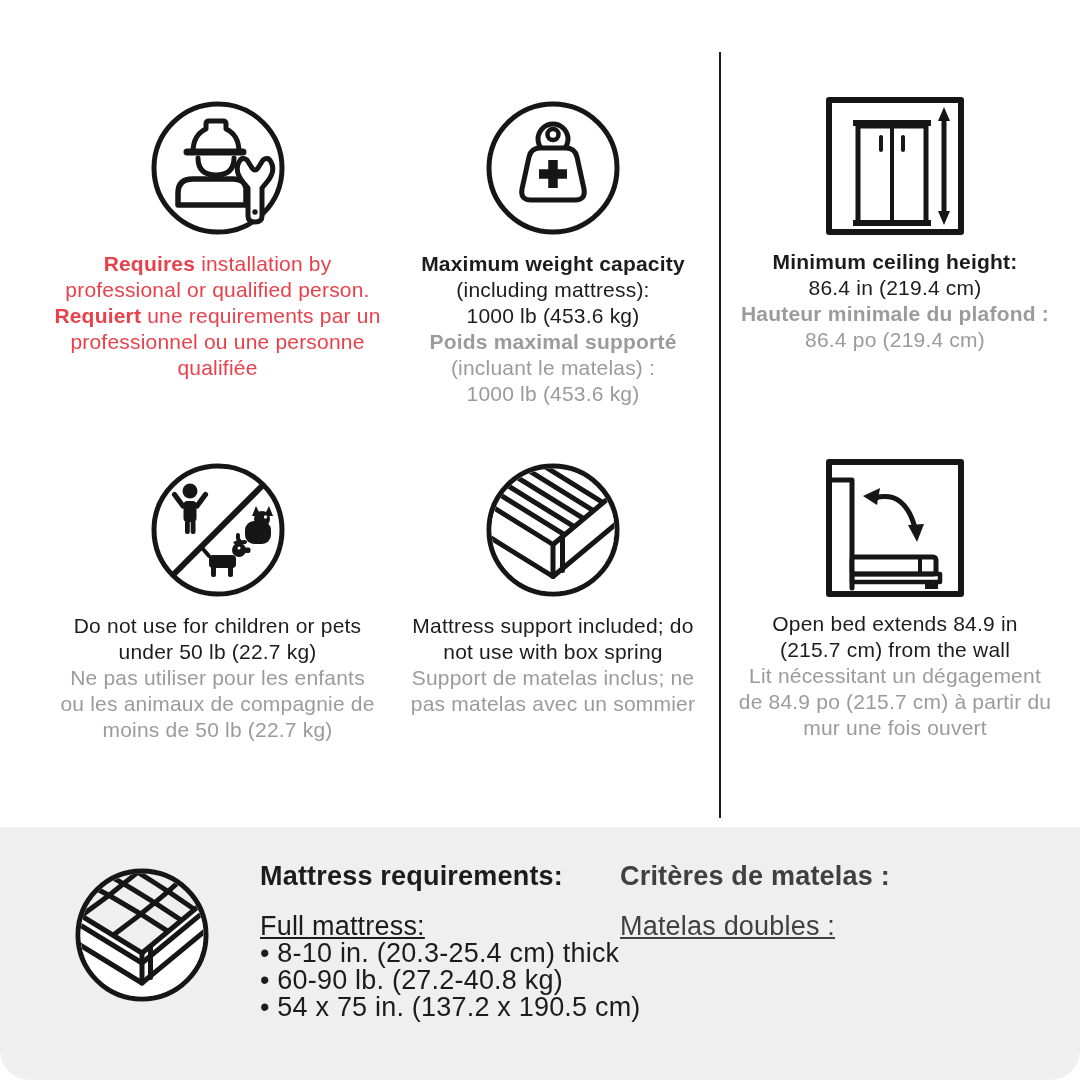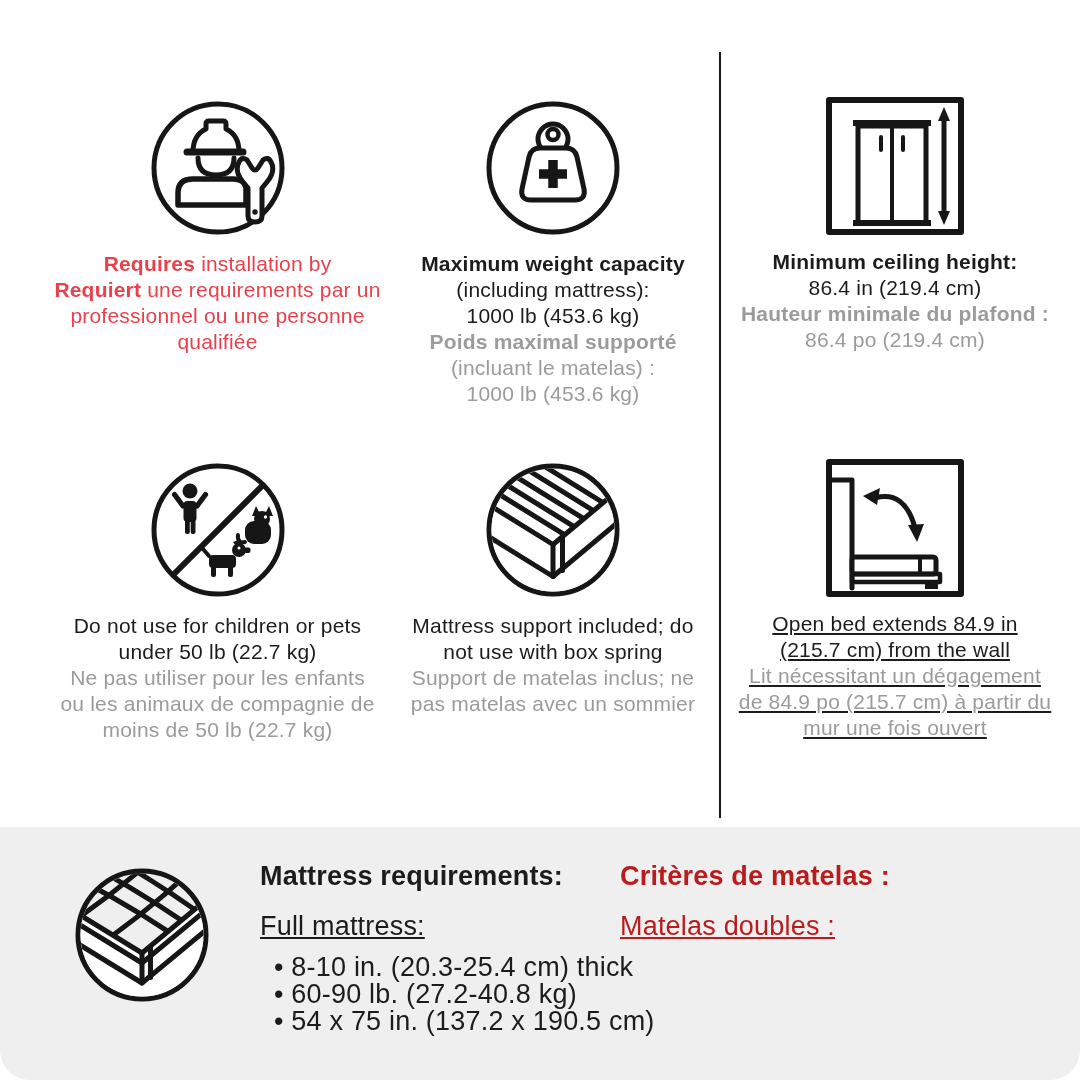--- a/index.html
+++ b/index.html
@@ -13,24 +13,24 @@
   .b{font-weight:bold;}
   .gray{color:#9b9b9b;text-align:center;}
   .red{color:#e8414b;}
 
   .divider{position:absolute;left:719px;top:52px;width:2px;height:766px;background:#1a1a1a;}
 
   .band{position:absolute;left:0;top:827px;width:1080px;height:253px;background:#efefef;}
   .band svg{position:absolute;left:72px;top:38px;}
   .bcol{position:absolute;top:36px;font-size:27px;line-height:27px;letter-spacing:.2px;}
   .bcol-en{left:260px;}
-  .bcol-fr{left:620px;color:#b91c1c;}
+  .bcol-fr{left:620px;color:#404040;}
   .btitle{font-weight:bold;margin:0 0 23px 0;}
   .bsub{margin:0;text-decoration:underline;}
-  .blist{list-style:none;margin:14px;padding:0;}
+  .blist{list-style:none;margin:0;padding:0;}
   .blist li::before{content:"\2022\00a0";}
 
   
   .st{fill:none;stroke:#161616;stroke-width:5;stroke-linecap:round;stroke-linejoin:round;}
   .stw{fill:#ffffff;stroke:#161616;stroke-width:5;stroke-linecap:round;stroke-linejoin:round;}
   .fl{fill:#161616;stroke:none;}
 </style>
 </head>
 <body>
 
@@ -43,20 +43,21 @@
       <circle class="st" cx="70" cy="70" r="64"></circle>
       <path class="stw" d="M45,54 Q45,37 58,31 L58,26 Q58,23 61,23 L75,23 Q78,23 78,26 L78,31 Q91,37 91,54 Z"></path>
       <path class="st" style="stroke-width:7" d="M39,54 L95,54"></path>
       <path class="st" d="M50,60 Q50,77 68,77 Q86,77 86,60"></path>
       <path class="stw" style="stroke-width:5.5" d="M30,107 L30,95 Q30,81 45,81 L85,81 Q97,81 98,90 L98,107 Z"></path>
       <path class="stw" d="M100,118 L100,90 L95,84 Q86,73 91,64 Q94,58 99,62 L104,70 Q107,74 110,70 L115,62 Q120,58 123,64 Q128,73 119,84 L114,90 L114,118 Q114,124 107,124 Q100,124 100,118 Z"></path>
       <circle class="fl" cx="107" cy="114" r="2.7"></circle>
     </svg>
     <div class="ptext red">
       <div class="line"><span class="b">Requires</span><span> installation by</span></div>
+      <div class="line">professional or qualified person.</div>
       <div class="line"><span class="b">Requiert</span><span> une requirements par un</span></div>
       <div class="line">professionnel ou une personne</div>
       <div class="line">qualifiée</div>
     </div>
   </div>
 
   <div class="panel" style="left:393px;top:98px;width:320px;">
     <svg width="140" height="140" viewBox="0 0 140 140">
       <circle class="st" cx="70" cy="70" r="64"></circle>
       <circle class="stw" cx="70" cy="41" r="15"></circle>
@@ -157,21 +158,21 @@
           <div class="line">Mattress support included; do</div>
           <div class="line">not use with box spring</div>
         </div>
       <div class="gray">
           <div class="line">Support de matelas inclus; ne</div>
           <div class="line">pas matelas avec un sommier</div>
         </div>
     </div>
   </div>
 
-  <div class="panel" style="left:730px;top:458px;width:330px;text-decoration:underline;">
+  <div class="panel" style="left:730px;top:458px;width:330px;">
     <svg width="140" height="140" viewBox="0 0 140 140">
       <rect class="st" style="stroke-width:6" x="4" y="4" width="132" height="132"></rect>
       <path class="st" d="M7,22 L27,22 L27,130"></path>
       <rect class="stw" x="27" y="99" width="84" height="17" rx="3"></rect>
       <path class="st" style="stroke-width:4" d="M95,99 L95,116"></path>
       <rect class="st" style="stroke-width:4.5" x="27" y="116" width="88" height="8"></rect>
       <rect class="fl" x="100" y="126" width="13" height="5"></rect>
       <path class="st" d="M50,40 Q80,32 90,70"></path>
       <polygon class="fl" points="38,38 55,30 52,47"></polygon>
       <polygon class="fl" points="92,84 83,67 99,66"></polygon>

